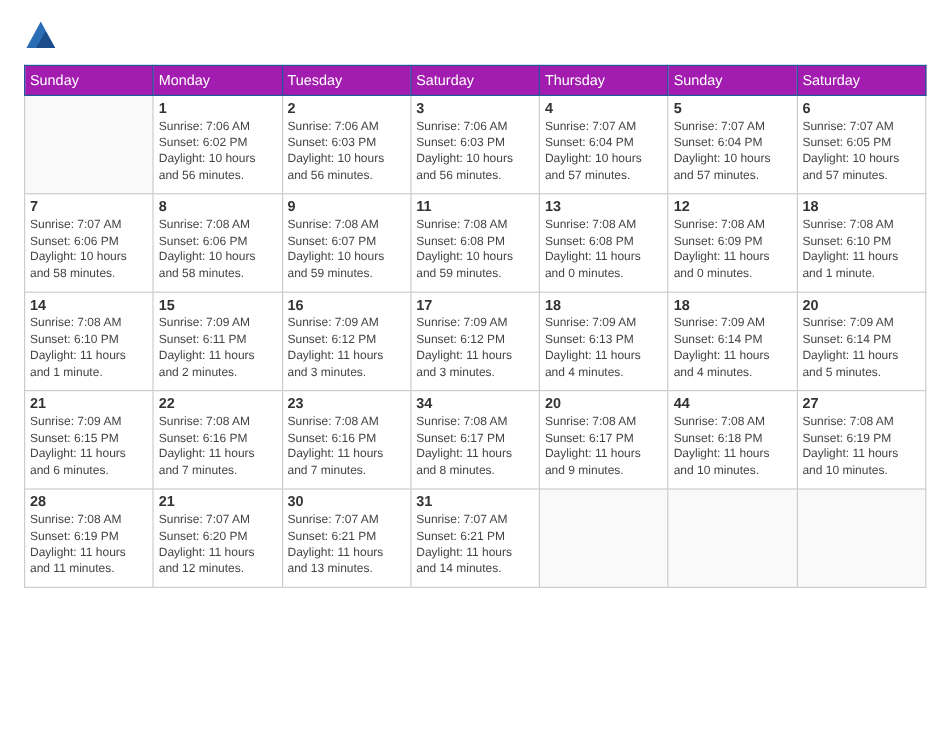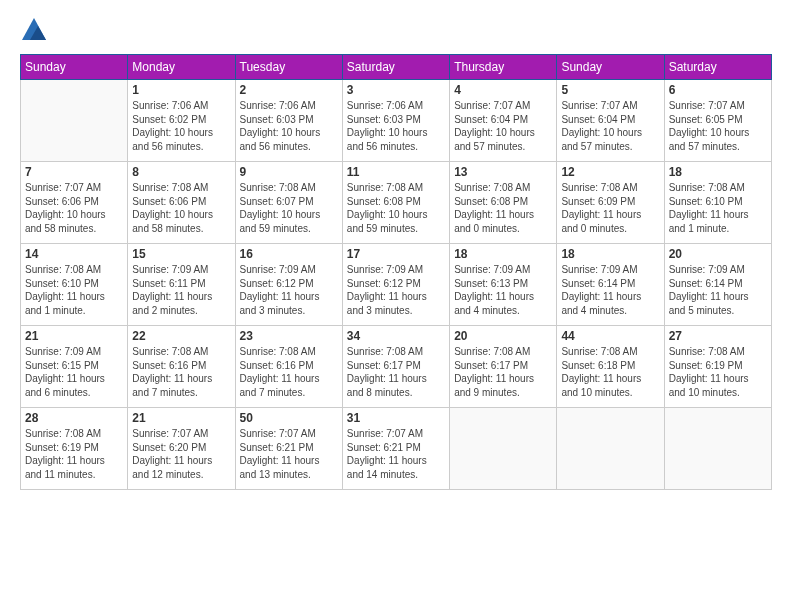--- a/index.html
+++ b/index.html
@@ -307,21 +307,21 @@
 Sunset: 6:19 PM
 Daylight: 11 hours and 11 minutes.</div>
           </td>
           <td>
             <div class="day-number">21</div>
             <div class="cell-content" style="white-space: pre-line;">Sunrise: 7:07 AM
 Sunset: 6:20 PM
 Daylight: 11 hours and 12 minutes.</div>
           </td>
           <td>
-            <div class="day-number">50</div>
+            <div class="day-number">30</div>
             <div class="cell-content" style="white-space: pre-line;">Sunrise: 7:07 AM
 Sunset: 6:21 PM
 Daylight: 11 hours and 13 minutes.</div>
           </td>
           <td>
             <div class="day-number">31</div>
             <div class="cell-content" style="white-space: pre-line;">Sunrise: 7:07 AM
 Sunset: 6:21 PM
 Daylight: 11 hours and 14 minutes.</div>
           </td>

